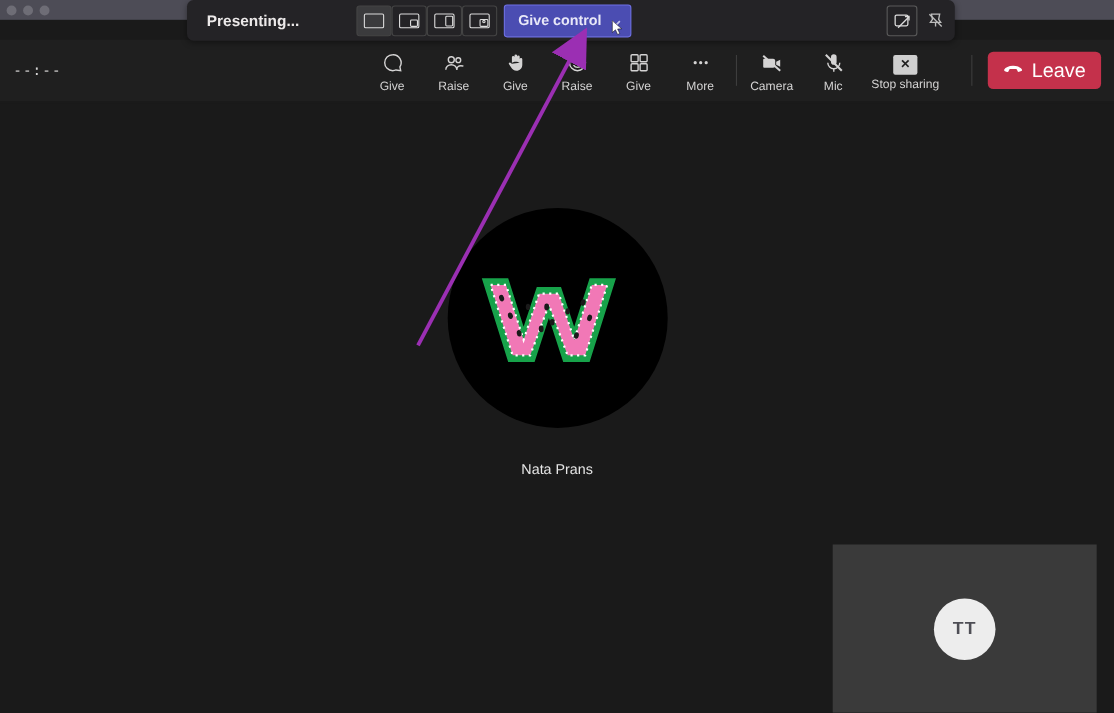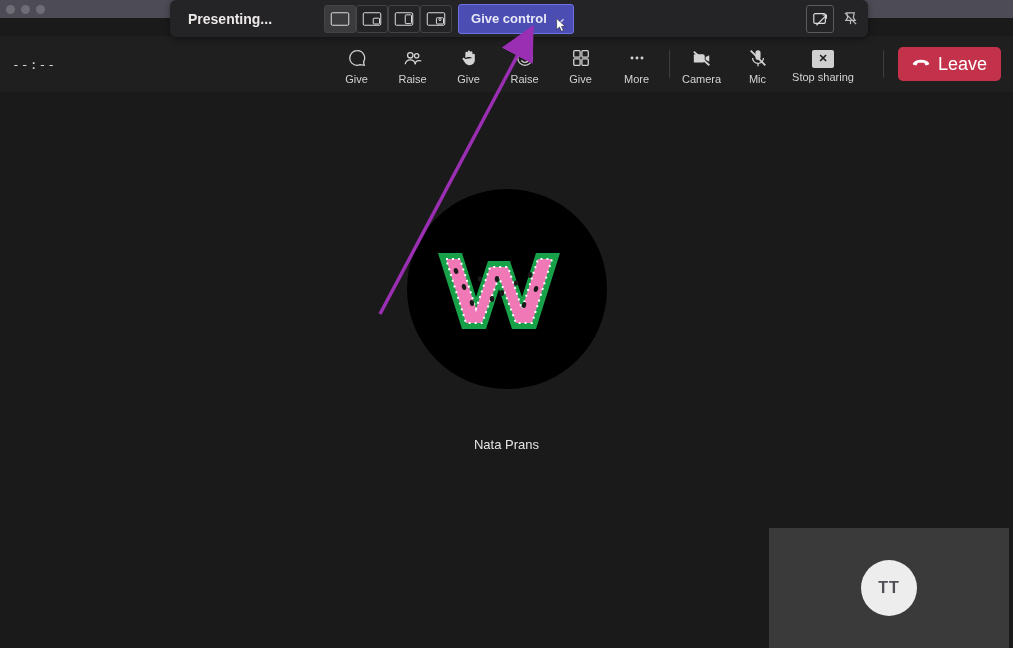--- a/index.html
+++ b/index.html
@@ -149,29 +149,29 @@
     background:#1a1a1a;
     display:flex; flex-direction:column; align-items:center;
     padding-top:95px;
   }
   .avatar-big{
     width:200px; height:200px; border-radius:50%;
     background:#000;
     display:flex; align-items:center; justify-content:center;
     position:relative;
   }
-  .participant-name{ color:#e5e5e5; font-size:13px; margin-top:48px;}
+  .participant-name{ color:#e5e5e5; font-size:13px; margin-top:30px;}
   
   .wm { position:relative; width:150px; height:100px;}
   .wm svg{ width:150px; height:100px;}
 
   
   .self-view{
-    position:absolute; right:4px; bottom:0;
-    width:240px; height:120px;
+    position:absolute; right:16px; bottom:0;
+    width:240px; height:153px;
     background:#3a3a3a;
     display:flex; align-items:center; justify-content:center;
   }
   .self-av{
     width:56px; height:56px; border-radius:50%; background:#ededed;
     color:#4e4e55; font-size:16px; font-weight:600; letter-spacing:1px;
     display:flex; align-items:center; justify-content:center;
   }
 
   

